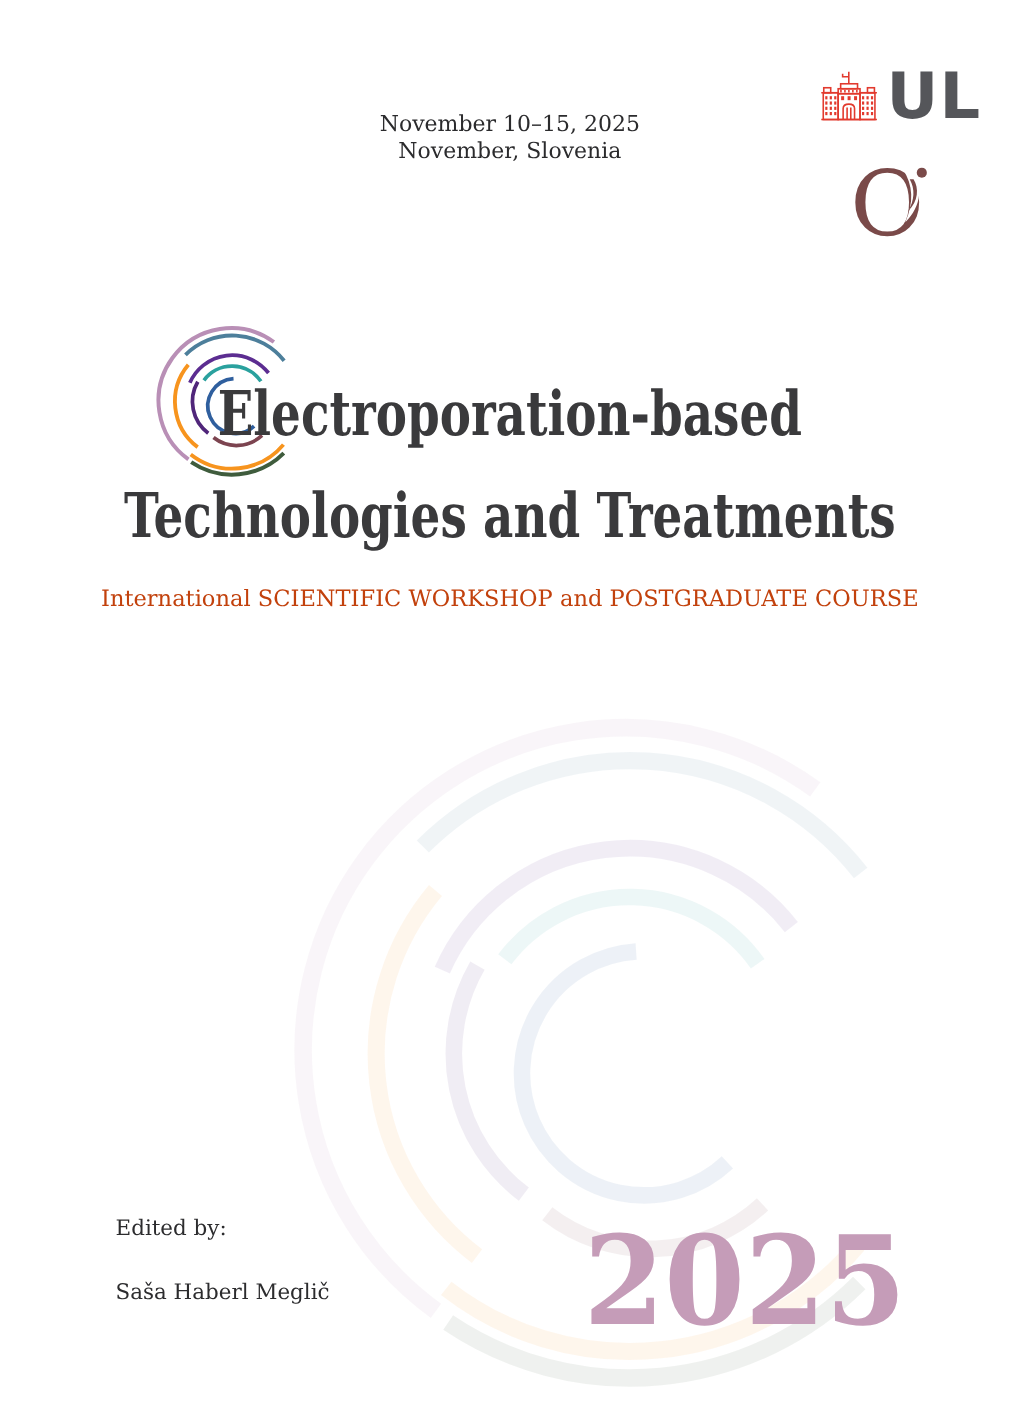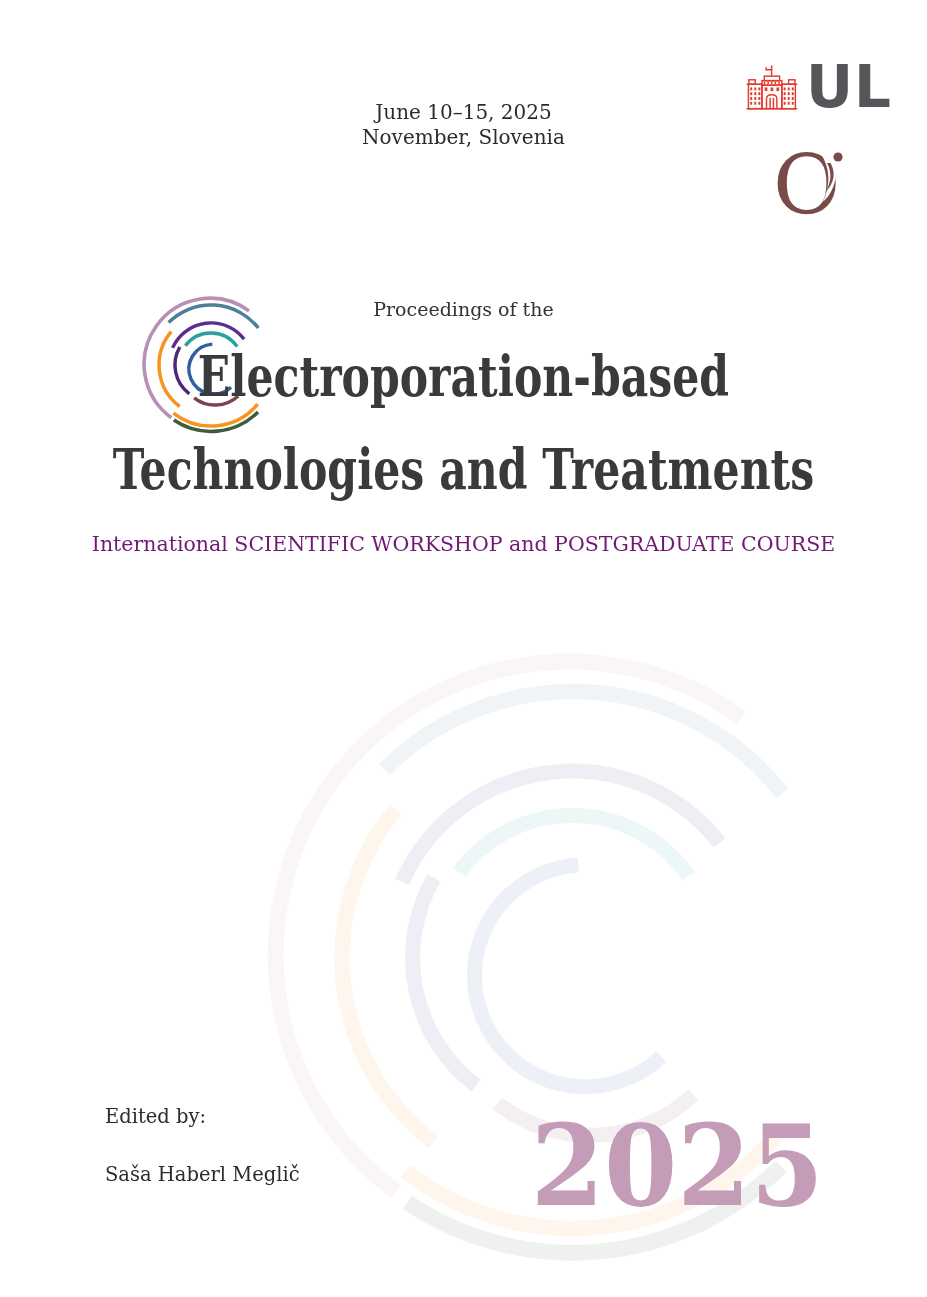--- a/index.html
+++ b/index.html
@@ -24,21 +24,21 @@
   .event-logo{position:absolute;left:139px;top:291px;width:153px;height:165px;z-index:1;}
   
   .kicker{position:absolute;top:298px;left:0;width:100%;text-align:center;
     font-size:19px;line-height:22px;color:#333335;z-index:2;}
   .title{position:absolute;left:0;width:100%;text-align:center;margin:0;
     font-size:56px;line-height:56px;font-weight:bold;color:#3a3a3c;z-index:2;}
   .title span{display:inline-block;transform:scaleX(.76);white-space:nowrap;}
   .title1{top:348px;}
   .title2{top:441px;}
   .subtitle{position:absolute;top:532px;left:0;width:100%;text-align:center;
-    font-size:20.5px;line-height:24px;color:#701a75;z-index:2;}
+    font-size:20.5px;line-height:24px;color:#c2410c;z-index:2;}
   
   .editors{position:absolute;left:105px;top:1104px;font-size:19.5px;line-height:26px;color:#2c2c2e;z-index:2;}
   .editors .label{margin-bottom:32px;}
   .year{position:absolute;right:103px;top:1110px;font-size:112px;line-height:112px;
     font-weight:bold;color:#c59cb8;z-index:3;}
   .year span{display:inline-block;transform:scaleX(.94);transform-origin:100% 50%;letter-spacing:0;}
   .hidden-defs{position:absolute;width:0;height:0;overflow:hidden;}
 </style>
 </head>
 <body>
@@ -62,21 +62,21 @@
 
 <div class="page">
 
   <div class="watermark">
     <svg viewBox="0 0 153 165" width="679" height="733">
         <use href="#arcLogo"></use>
       </svg>
   </div>
 
   <div class="date-block">
-    <div>June 10–15, 2025</div>
+    <div>November 10–15, 2025</div>
     <div>November, Slovenia</div>
   </div>
 
   <div class="ul-logo">
     <svg class="ul-building" viewBox="0 0 62 58" fill="none" stroke="#e23a2e" stroke-width="1.6">
       <path d="M31.7 5 V17"></path>
         <path d="M25.5 7 V10 H31.7"></path>
       <rect x="23.5" y="17" width="17" height="5"></rect>
       <rect x="21" y="22" width="22" height="5"></rect>
       <rect x="21" y="27" width="22" height="26"></rect>
@@ -137,21 +137,20 @@
       <circle cx="66" cy="15" r="4.6" fill="#7a4a49"></circle>
     </svg>
   </div>
 
   <div class="event-logo">
     <svg viewBox="0 0 153 165" width="153" height="165">
         <use href="#arcLogo"></use>
       </svg>
   </div>
 
-  <div class="kicker">Proceedings of the</div>
   <h1 class="title title2">
     <span>Technologies and Treatments</span>
   </h1>
   <h1 class="title title1">
     <span>Electroporation-based</span>
   </h1>
   <div class="subtitle">International SCIENTIFIC WORKSHOP and POSTGRADUATE COURSE</div>
 
   <div class="editors">
     <div class="label">Edited by:</div>

